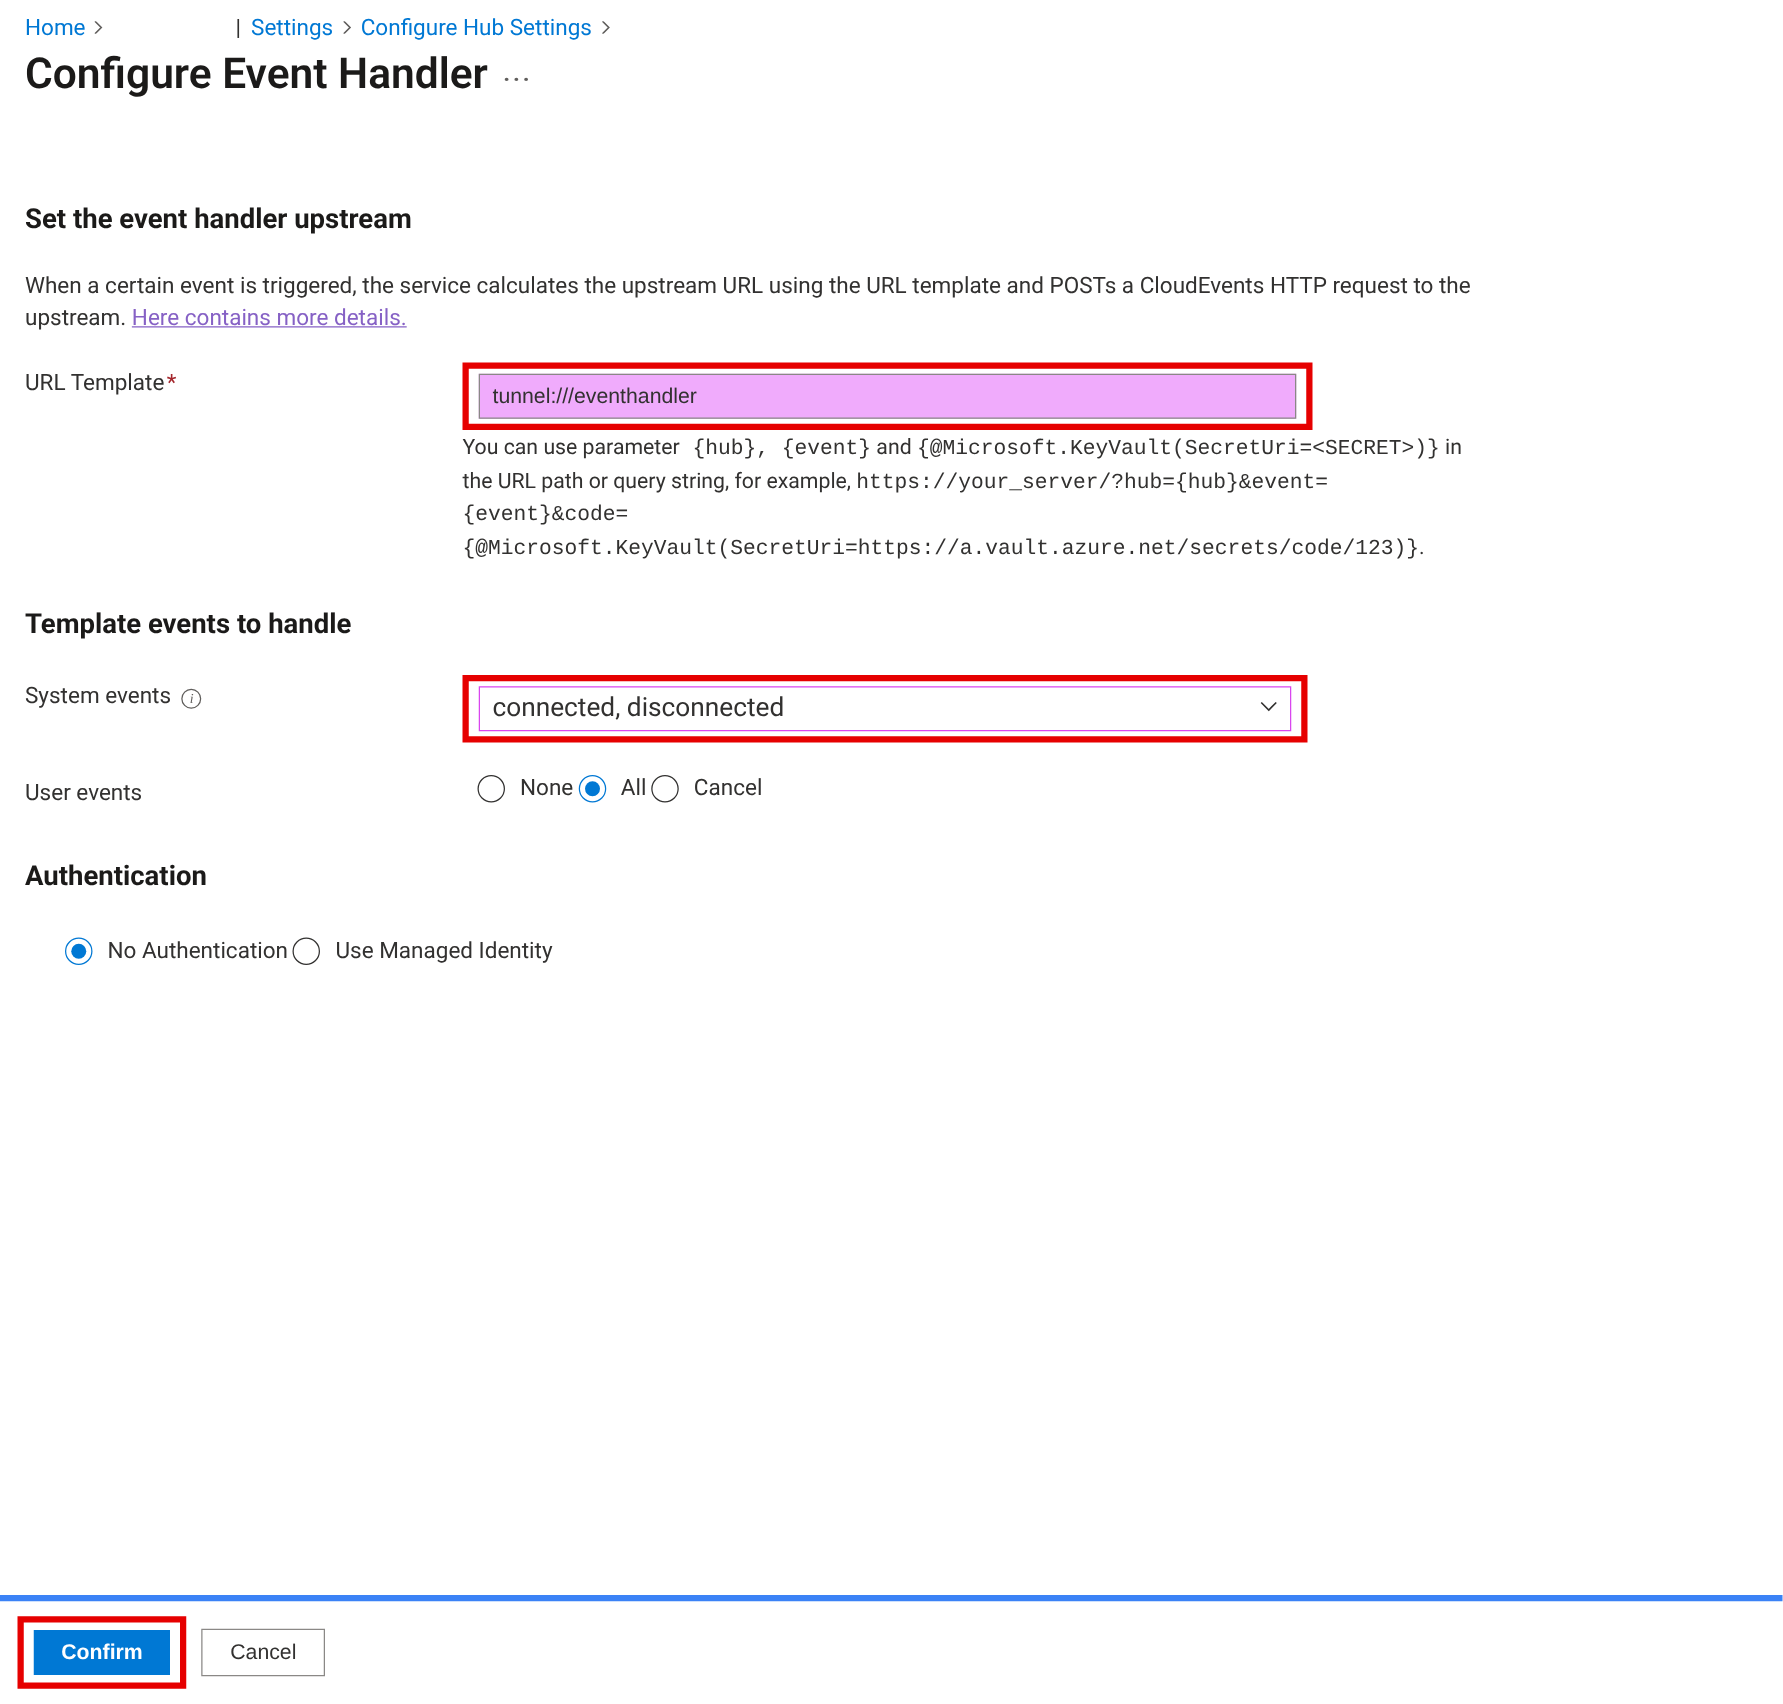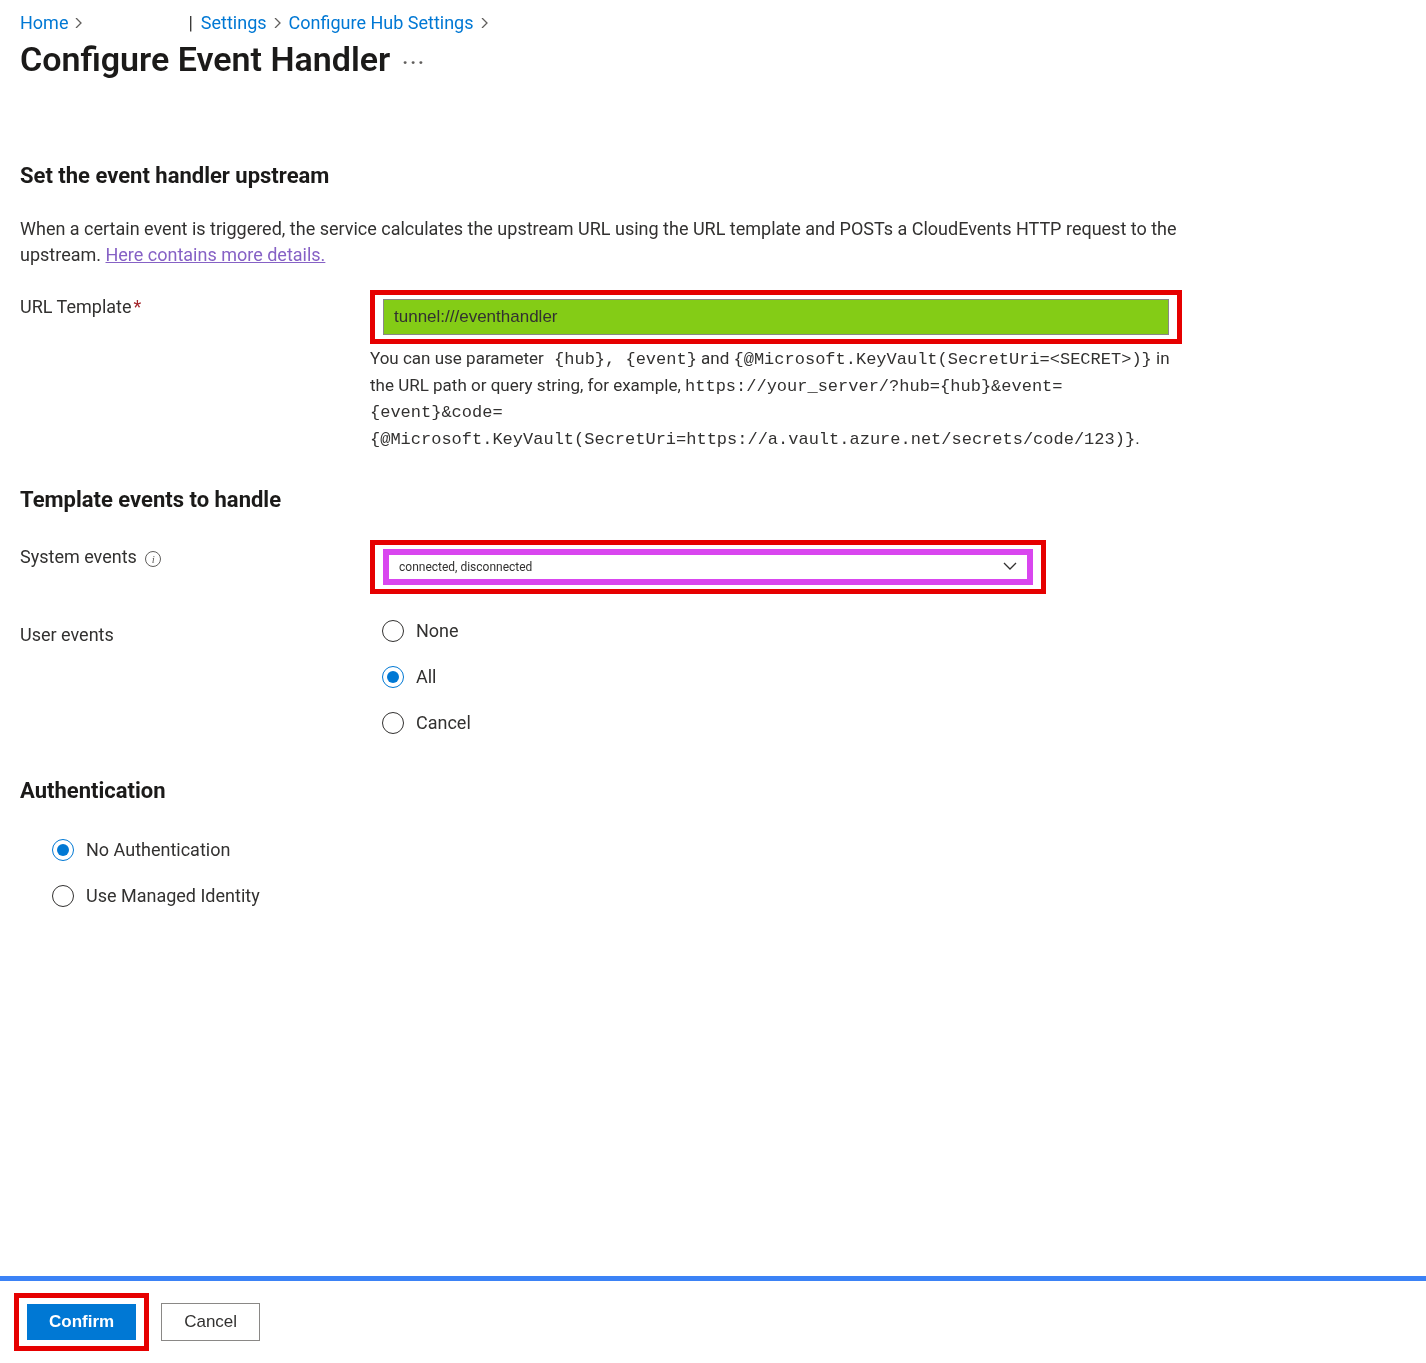--- a/index.html
+++ b/index.html
@@ -73,35 +73,35 @@
     .hint-text strong { font-weight: 400; }
     .mono { font-family: Consolas, "Courier New", monospace; }
     .hl-box {
       border: 5px solid #e60000;
       padding: 4px 8px;
       display: inline-block;
     }
     .hl-box.tight { padding: 4px 8px; }
     .hl-box-confirm { padding: 6px 8px; }
     input[type="text"] {
-      width: 786px;
+      width: 654px;
       height: 34px;
       padding: 17px 10px;
       font-size: 17px;
       border: 1px solid #8a8886;
       color: #323130;
       outline: none;
-      background: #84cc16;
+      background: #f0abfc;
     }
     .select-like {
       width: 650px;
       height: 36px;
       padding: 4px 10px;
-      font-size: 12px;
-      border: 6px solid #d946ef;
+      font-size: 21px;
+      border: 1px solid #d946ef;
       display: flex;
       align-items: center;
       justify-content: space-between;
       cursor: pointer;
       background: #fff;
     }
     .select-like .chevd {
       font-size: 14px;
       color: #323130;
     }
@@ -111,21 +111,21 @@
       justify-content: center;
       width: 16px; height: 16px;
       border: 1px solid #605e5c;
       border-radius: 50%;
       font-size: 11px;
       color: #605e5c;
       margin-left: 4px;
       font-style: italic;
       font-family: Georgia, serif;
     }
-    .radio-group { display: flex; flex-direction: column; gap: 24px; padding-top: 2px; }
+    .radio-group { display: flex; flex-direction: row; gap: 4px; padding-top: 2px; }
     .radio-item { display: flex; align-items: center; gap: 12px; cursor: pointer; }
     .radio-outer {
       width: 22px; height: 22px;
       border: 1px solid #323130;
       border-radius: 50%;
       display: flex; align-items: center; justify-content: center;
       flex-shrink: 0;
     }
     .radio-outer.selected { border-color: #0078d4; }
     .radio-inner {

